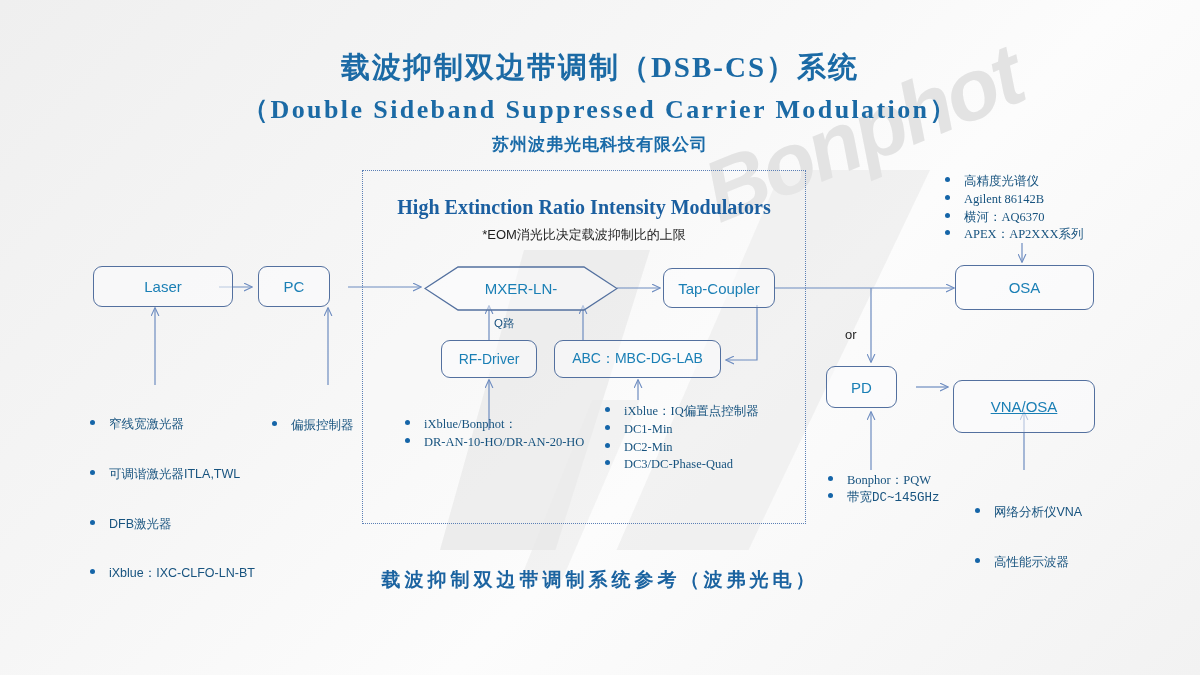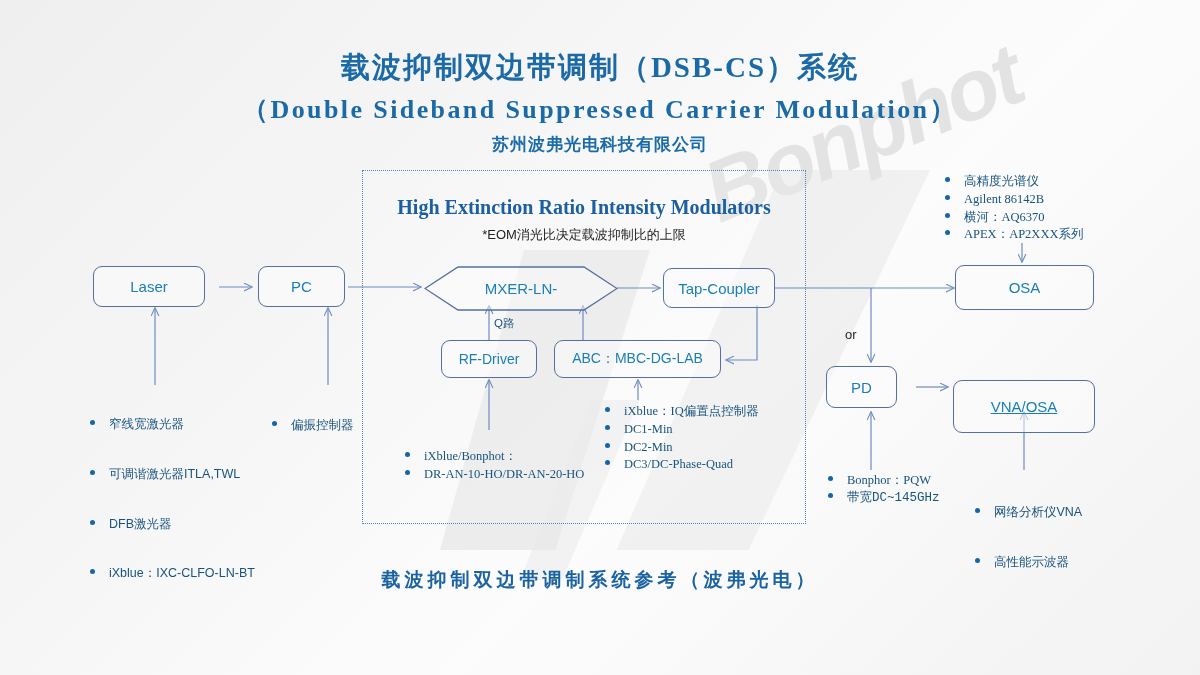--- a/index.html
+++ b/index.html
@@ -212,25 +212,25 @@
 
       <line x1="155" y1="385" x2="155" y2="308" marker-end="url(#ah)"></line>
       <line x1="328" y1="385" x2="328" y2="308" marker-end="url(#ah)"></line>
       <line x1="489" y1="430" x2="489" y2="380" marker-end="url(#ah)"></line>
       <line x1="638" y1="400" x2="638" y2="380" marker-end="url(#ah)"></line>
       <line x1="871" y1="470" x2="871" y2="412" marker-end="url(#ah)"></line>
       <line x1="1024" y1="470" x2="1024" y2="412" marker-end="url(#ah)"></line>
     </g>
   </svg>
 
-  <div class="node" style="left:93px;top:266px;width:112px;height:41px;">
+  <div class="node" style="left:93px;top:266px;width:140px;height:41px;">
     <span>Laser</span>
   </div>
 
-  <div class="node" style="left:258px;top:266px;width:87px;height:41px;">
+  <div class="node" style="left:258px;top:266px;width:72px;height:41px;">
     <span>PC</span>
   </div>
 
   <div class="node hexwrap" style="left:424px;top:266px;width:194px;height:45px;">
     <svg class="hex-svg" width="194" height="45">
       <polygon points="1,22.5 34,1 160,1 193,22.5 160,44 34,44" fill="rgba(252,252,253,0.5)" stroke="#53709f" stroke-width="1.3"></polygon>
     </svg>
     <span class="hex-label">MXER-LN-</span>
   </div>
 
@@ -280,21 +280,21 @@
       </div>
   </div>
 
   <div class="ann cjk" style="left:272px;top:385px;">
     <div class="ann-row">
         <span class="ann-dot"></span>
         <span class="ann-txt">偏振控制器</span>
       </div>
   </div>
 
-  <div class="ann" style="left:405px;top:448px;">
+  <div class="ann" style="left:405px;top:416px;">
     <div class="ann-row">
         <span class="ann-dot"></span>
         <span class="ann-txt">iXblue/Bonphot：</span>
       </div>
     <div class="ann-row">
         <span class="ann-dot"></span>
         <span class="ann-txt">DR-AN-10-HO/DR-AN-20-HO</span>
       </div>
   </div>
 

